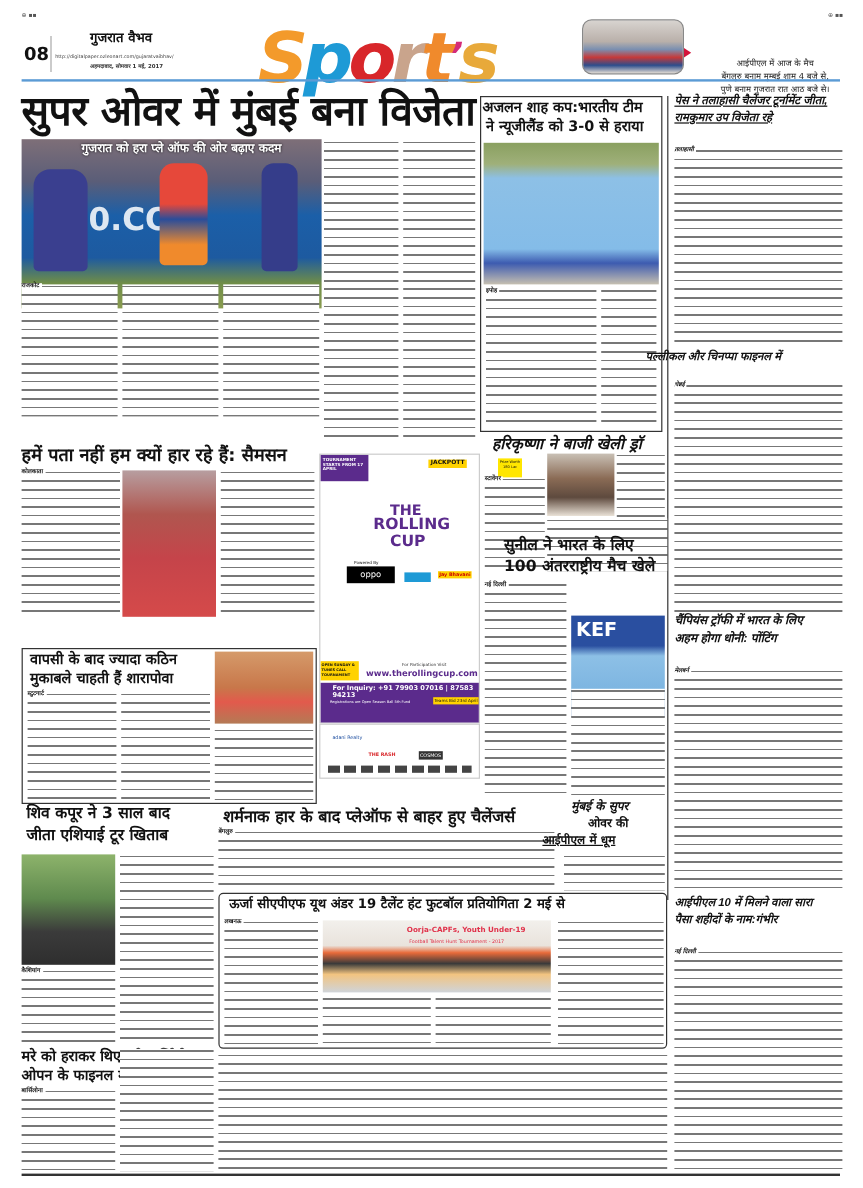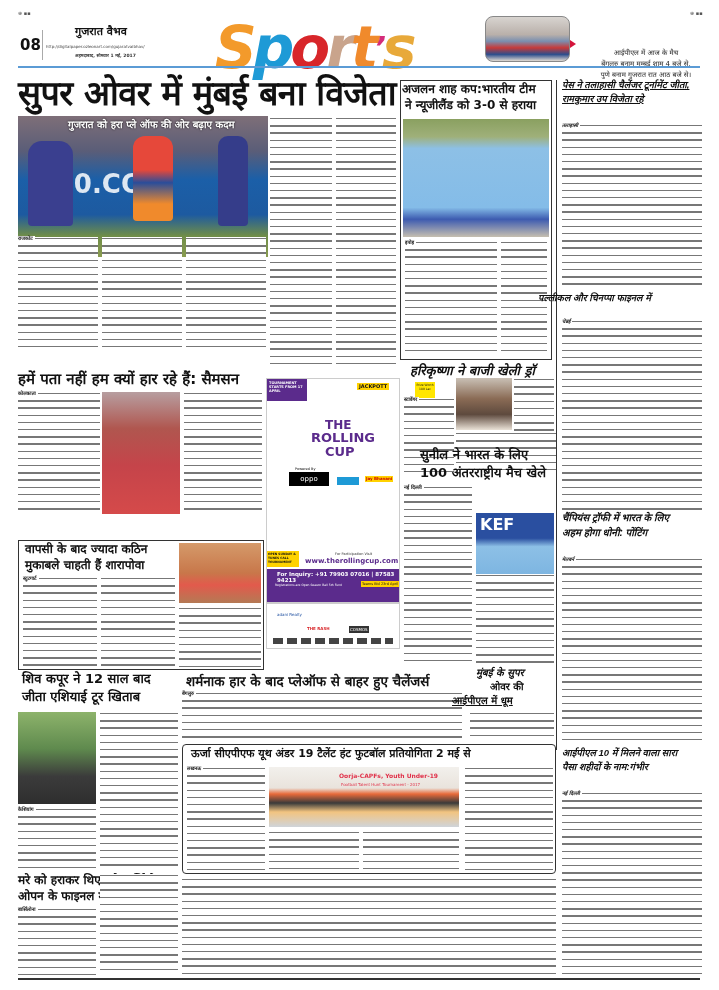--- a/index.html
+++ b/index.html
@@ -135,21 +135,21 @@
 <div class="abs" style="left:18px;top:540px;width:246px;height:130px;border:1px solid #333;">
   <div class="abs hl" style="left:6px;top:2px;font-size:12px;">वापसी के बाद ज्यादा कठिन</div>
   <div class="abs hl" style="left:6px;top:18px;font-size:12px;">मुकाबले चाहती हैं शारापोवा</div>
   <div class="abs photo" style="left:160px;top:2px;width:82px;height:60px;background:linear-gradient(180deg,#d59a6a 0%,#c8774a 50%,#e25a4c 70%,#b47a55 100%);"></div>
   <div class="abs body-text col-line" style="left:4px;top:36px;width:74px;height:90px;"></div>
   <div class="abs hl" style="left:4px;top:35px;font-size:5px;background:#fff;padding-right:2px;">स्टुटगार्ट</div>
   <div class="abs body-text col-line" style="left:82px;top:36px;width:74px;height:90px;"></div>
   <div class="abs body-text col-line" style="left:160px;top:66px;width:82px;height:60px;"></div>
 </div>
 
-<div class="abs hl" style="left:22px;top:672px;font-size:13px;">शिव कपूर ने 12 साल बाद</div>
+<div class="abs hl" style="left:22px;top:672px;font-size:13px;">शिव कपूर ने 3 साल बाद</div>
 <div class="abs hl" style="left:22px;top:690px;font-size:13px;">जीता एशियाई टूर खिताब</div>
 <div class="abs photo" style="left:18px;top:712px;width:78px;height:92px;background:linear-gradient(180deg,#8db36b 0%,#5f8a4e 40%,#3b3b3b 70%,#2e2e2e 100%);"></div>
 <div class="abs body-text col-line" style="left:100px;top:712px;width:78px;height:158px;"></div>
 <div class="abs body-text col-line" style="left:18px;top:808px;width:78px;height:62px;"></div>
 <div class="abs hl" style="left:18px;top:807px;font-size:5px;background:#fff;padding-right:2px;">कैशियांग</div>
 
 <div class="abs hl" style="left:186px;top:674px;font-size:13.5px;">शर्मनाक हार के बाद प्लेऑफ से बाहर हुए चैलेंजर्स</div>
 <div class="abs body-text col-line" style="left:182px;top:692px;width:280px;height:48px;"></div>
 <div class="abs hl" style="left:182px;top:691px;font-size:5px;background:#fff;padding-right:2px;">बेंगलुरु</div>
 

